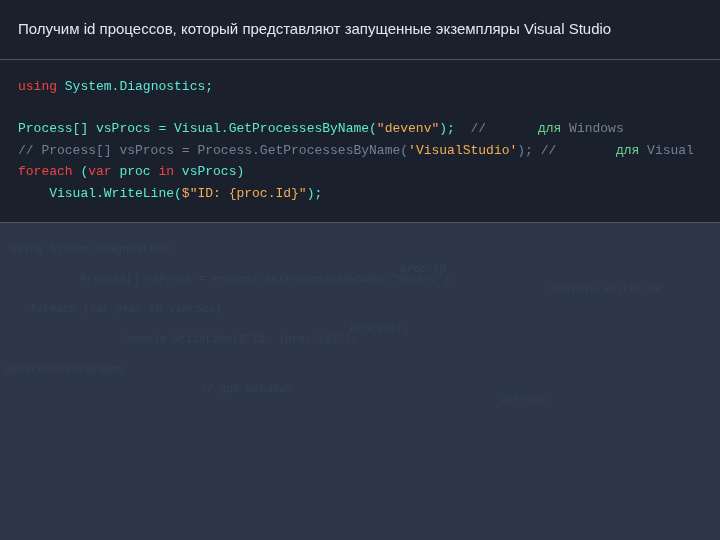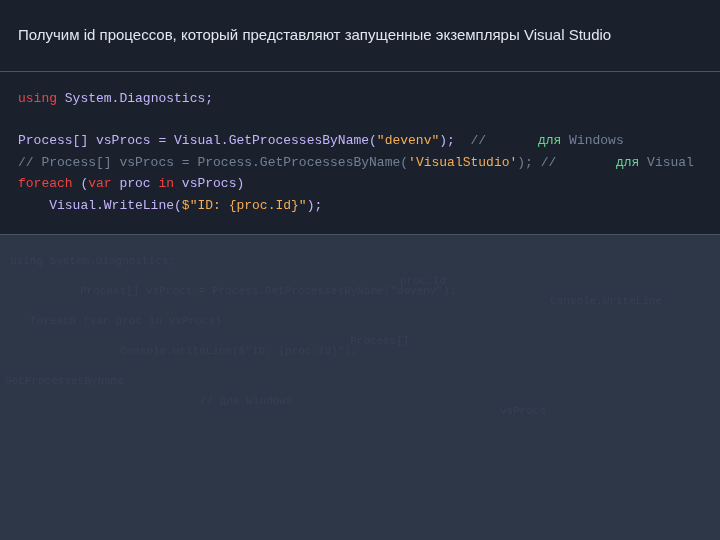--- a/index.html
+++ b/index.html
@@ -19,21 +19,21 @@
     .slide-container {
       width: 720px;
       height: 540px;
       display: flex;
       flex-direction: column;
       background-color: #2d3748;
     }
 
     .header {
       background-color: #1a202c;
-      padding: 24px 18px;
+      padding: 18px 18px;
       border-bottom: 1px solid #4a5568;
     }
 
     .header-title {
       color: #e2e8f0;
       font-family: Arial, sans-serif;
       font-size: 15px;
       font-weight: normal;
       line-height: 1.5;
     }
@@ -66,21 +66,21 @@
     .comment {
       color: #718096;
     }
 
     .comment-keyword {
       color: #68d391;
       margin-left: 44px;
     }
 
     .plain {
-      color: #c4b5fd;
+      color: #5eead4;
     }
 
     .lower-section {
       flex: 1;
       background-color: #2d3748;
       position: relative;
       overflow: hidden;
     }
 
     

